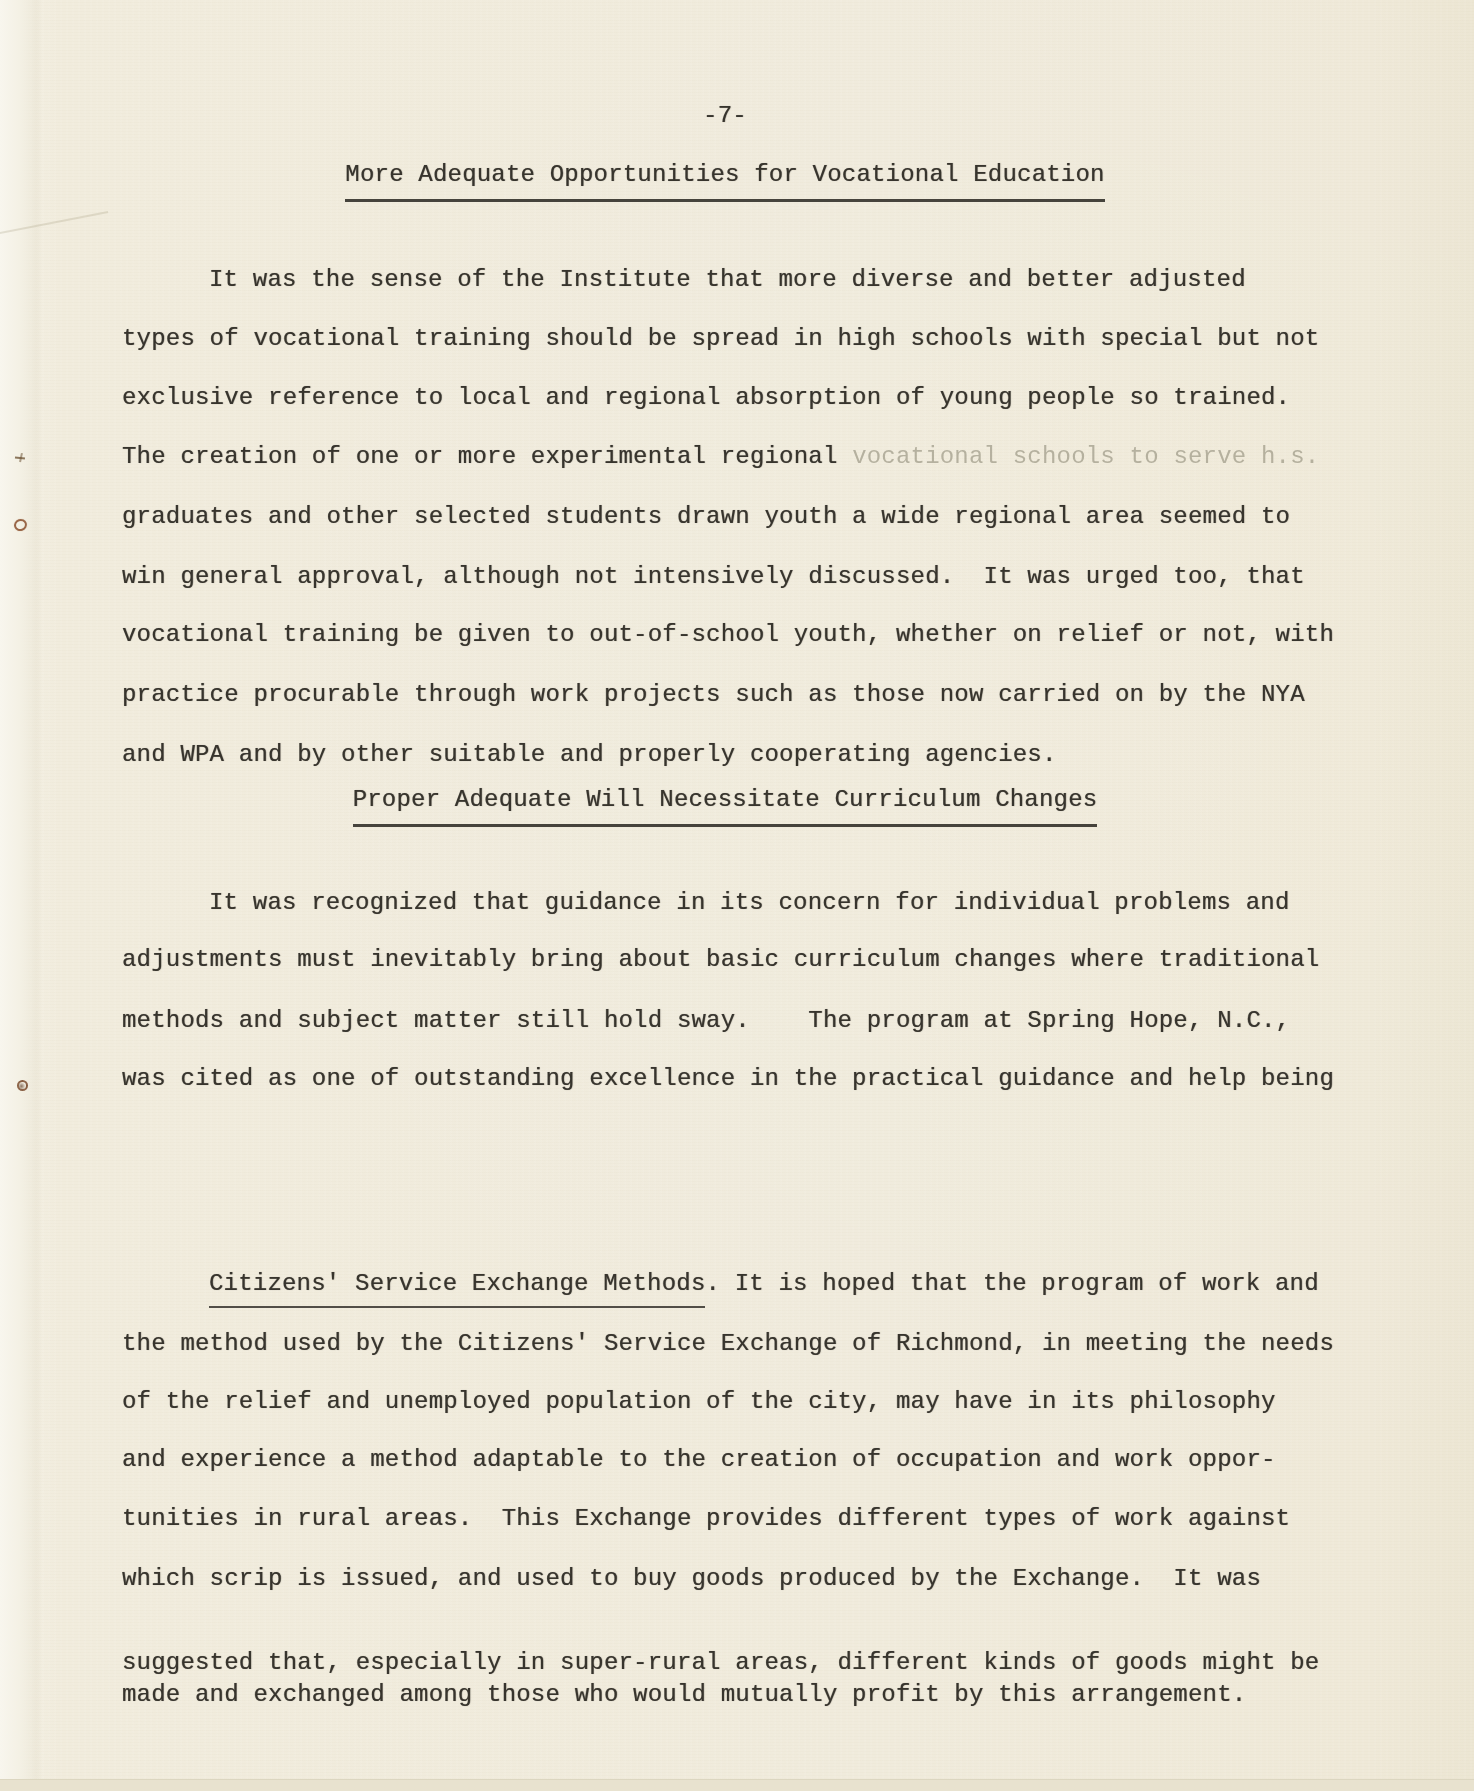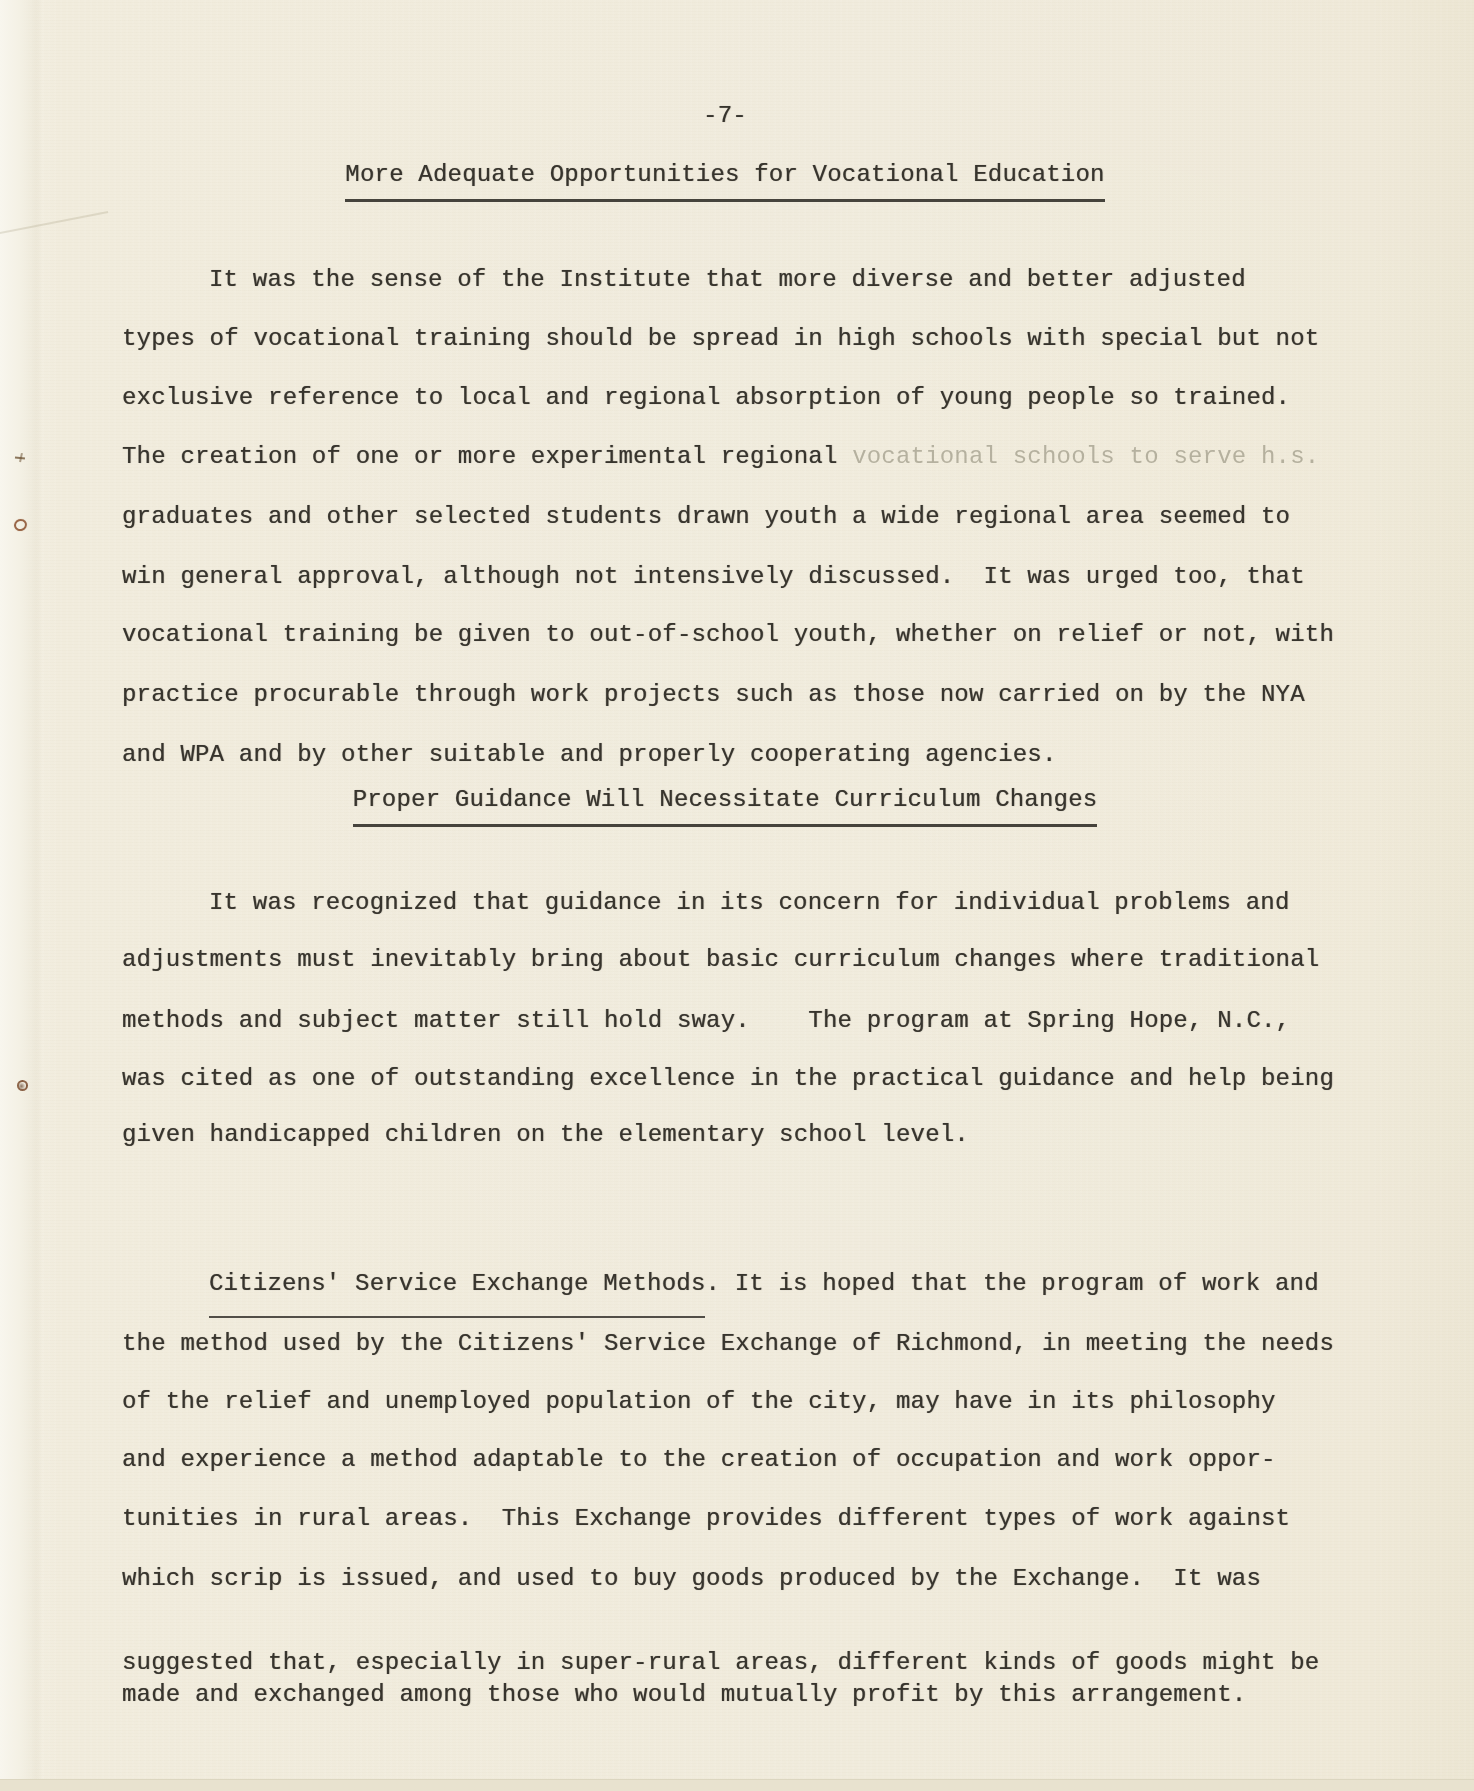--- a/index.html
+++ b/index.html
@@ -53,21 +53,21 @@
   }
   .line { left: 122px; width: 1240px; margin-top: 47px; }
   .indent { padding-left: 87px; }
   .heading, .pagenum { left: 120px; width: 1210px; text-align: center; }
   .hu {
     border-bottom: 3px solid rgba(46,43,38,0.88);
     padding-bottom: 11px;
   }
   .lead-underline {
     border-bottom: 2.5px solid rgba(46,43,38,0.82);
-    padding-bottom: 19px;
+    padding-bottom: 9px;
   }
   .faded {
     color: #928e7b;
     opacity: 0.62;
     filter: blur(0.3px);
     text-shadow: none;
   }
   
   .mark { position: absolute; pointer-events: none; }
   .mark-plus { left: 15px; top: 452px; width: 10px; height: 11px; }
@@ -112,26 +112,25 @@
   <div class="line indent" style="top:219px">It was the sense of the Institute that more diverse and better adjusted</div>
   <div class="line" style="top:278px">types of vocational training should be spread in high schools with special but not</div>
   <div class="line" style="top:337px">exclusive reference to local and regional absorption of young people so trained.</div>
   <div class="line" style="top:396px"><span>The creation of one or more experimental regional </span><span class="faded">vocational schools to serve h.s.</span></div>
   <div class="line" style="top:456px">graduates and other selected students drawn youth a wide regional area seemed to</div>
   <div class="line" style="top:516px">win general approval, although not intensively discussed.  It was urged too, that</div>
   <div class="line" style="top:574px">vocational training be given to out-of-school youth, whether on relief or not, with</div>
   <div class="line" style="top:634px">practice procurable through work projects such as those now carried on by the NYA</div>
   <div class="line" style="top:694px">and WPA and by other suitable and properly cooperating agencies.</div>
 
-  <div class="heading" style="top:786px"><span class="hu">Proper Guidance Will Necessitate Curriculum Changes</span></div>
+  <div class="heading" style="top:786px"><span class="hu">Proper Adequate Will Necessitate Curriculum Changes</span></div>
   <div class="line indent" style="top:842px">It was recognized that guidance in its concern for individual problems and</div>
   <div class="line" style="top:899px">adjustments must inevitably bring about basic curriculum changes where traditional</div>
   <div class="line" style="top:960px">methods and subject matter still hold sway.    The program at Spring Hope, N.C.,</div>
   <div class="line" style="top:1018px">was cited as one of outstanding excellence in the practical guidance and help being</div>
-  <div class="line" style="top:1074px">given handicapped children on the elementary school level.</div>
 
   <div class="line indent" style="top:1223px"><span class="lead-underline">Citizens' Service Exchange Methods</span><span>. It is hoped that the program of work and</span></div>
   <div class="line" style="top:1283px">the method used by the Citizens' Service Exchange of Richmond, in meeting the needs</div>
   <div class="line" style="top:1341px">of the relief and unemployed population of the city, may have in its philosophy</div>
   <div class="line" style="top:1399px">and experience a method adaptable to the creation of occupation and work oppor-</div>
   <div class="line" style="top:1458px">tunities in rural areas.  This Exchange provides different types of work against</div>
   <div class="line" style="top:1518px">which scrip is issued, and used to buy goods produced by the Exchange.  It was</div>
   <div class="line" style="top:1602px">suggested that, especially in super-rural areas, different kinds of goods might be</div>
   <div class="line" style="top:1634px">made and exchanged among those who would mutually profit by this arrangement.</div>
 

